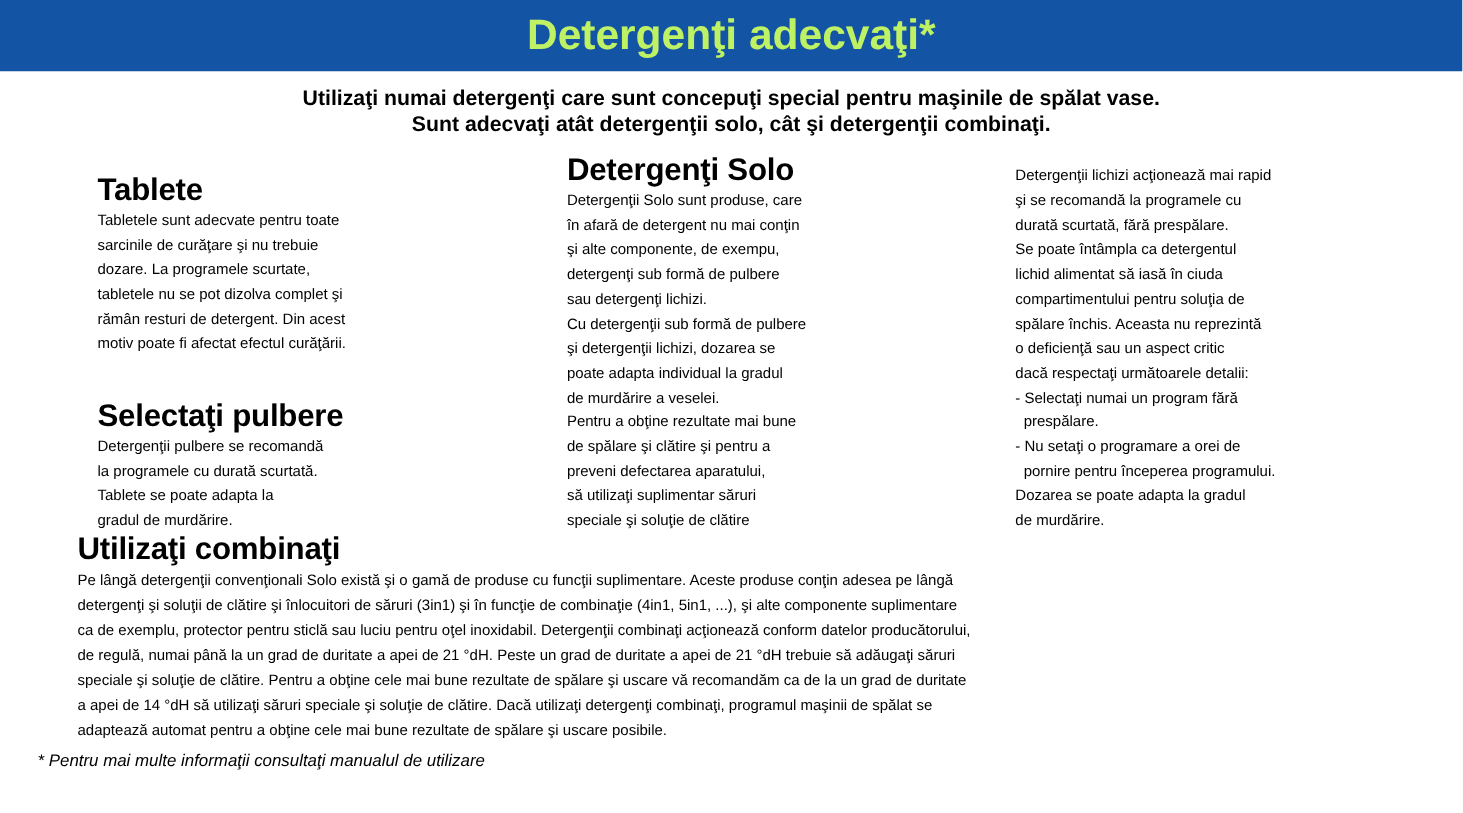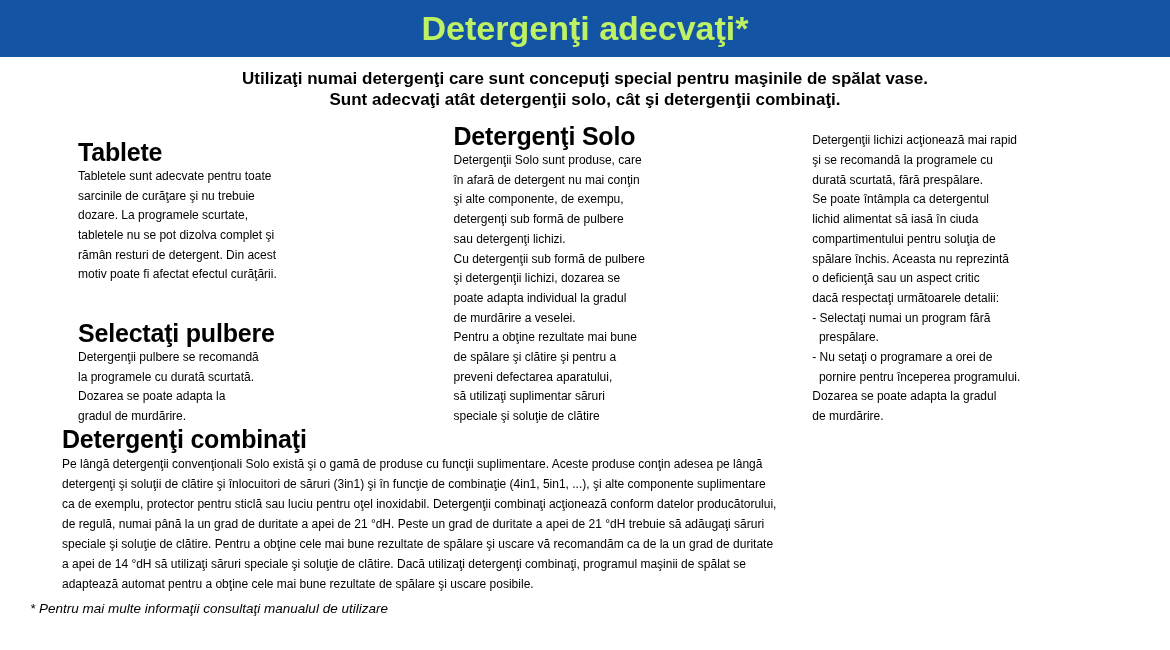--- a/index.html
+++ b/index.html
@@ -89,21 +89,21 @@
 sarcinile de curăţare şi nu trebuie
 dozare. La programele scurtate,
 tabletele nu se pot dizolva complet şi
 rămân resturi de detergent. Din acest
 motiv poate fi afectat efectul curăţării.</p>
       </section>
       <section class="section">
         <h2 class="section-heading">Selectaţi pulbere</h2>
         <p class="section-body">Detergenţii pulbere se recomandă
 la programele cu durată scurtată.
-Dozarea se poate adapta la
+Tablete se poate adapta la
 gradul de murdărire.</p>
       </section>
     </div>
 
     <div class="col-2">
       <section class="section">
         <h2 class="section-heading">Detergenţi Solo</h2>
         <p class="section-body">Detergenţii Solo sunt produse, care
 în afară de detergent nu mai conţin
 şi alte componente, de exempu,
@@ -137,21 +137,21 @@
 - Nu setaţi o programare a orei de
   pornire pentru începerea programului.
 Dozarea se poate adapta la gradul
 de murdărire.</p>
       </section>
     </div>
 
   </div>
 
   <section class="combined">
-    <h2 class="section-heading">Detergenţi combinaţi</h2>
+    <h2 class="section-heading">Utilizaţi combinaţi</h2>
     <p class="section-body">Pe lângă detergenţii convenţionali Solo există şi o gamă de produse cu funcţii suplimentare. Aceste produse conţin adesea pe lângă
 detergenţi şi soluţii de clătire şi înlocuitori de săruri (3in1) şi în funcţie de combinaţie (4in1, 5in1, ...), şi alte componente suplimentare
 ca de exemplu, protector pentru sticlă sau luciu pentru oţel inoxidabil. Detergenţii combinaţi acţionează conform datelor producătorului,
 de regulă, numai până la un grad de duritate a apei de 21 °dH. Peste un grad de duritate a apei de 21 °dH trebuie să adăugaţi săruri
 speciale şi soluţie de clătire. Pentru a obţine cele mai bune rezultate de spălare şi uscare vă recomandăm ca de la un grad de duritate
 a apei de 14 °dH să utilizaţi săruri speciale şi soluţie de clătire. Dacă utilizaţi detergenţi combinaţi, programul maşinii de spălat se
 adaptează automat pentru a obţine cele mai bune rezultate de spălare şi uscare posibile.</p>
   </section>
 
   <p class="footnote">* Pentru mai multe informaţii consultaţi manualul de utilizare</p>

